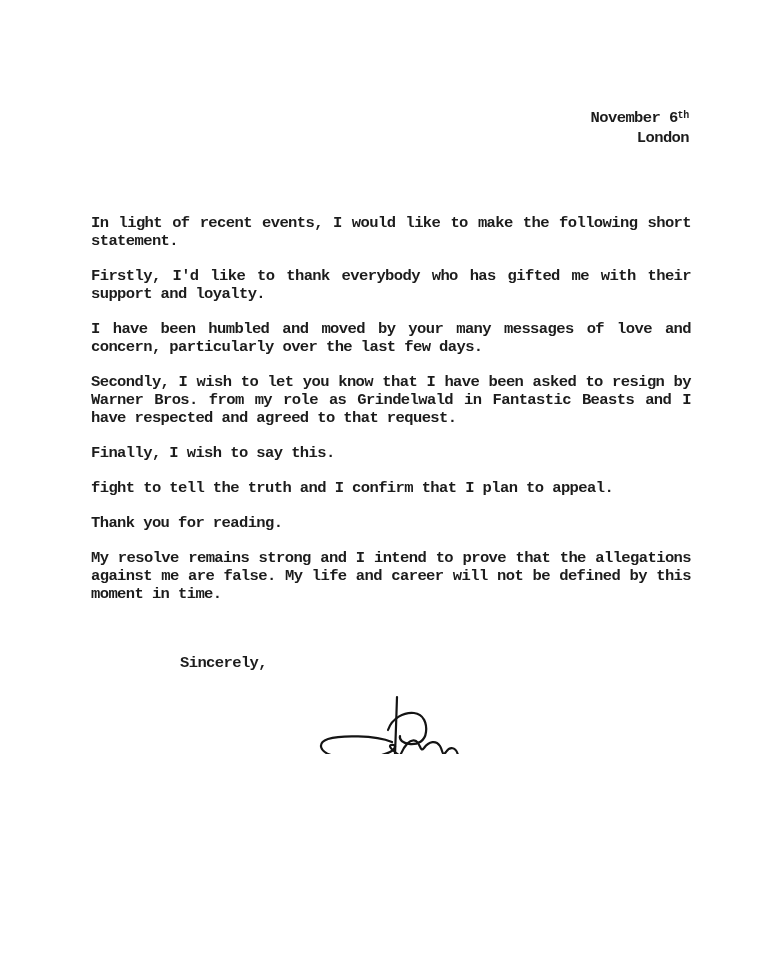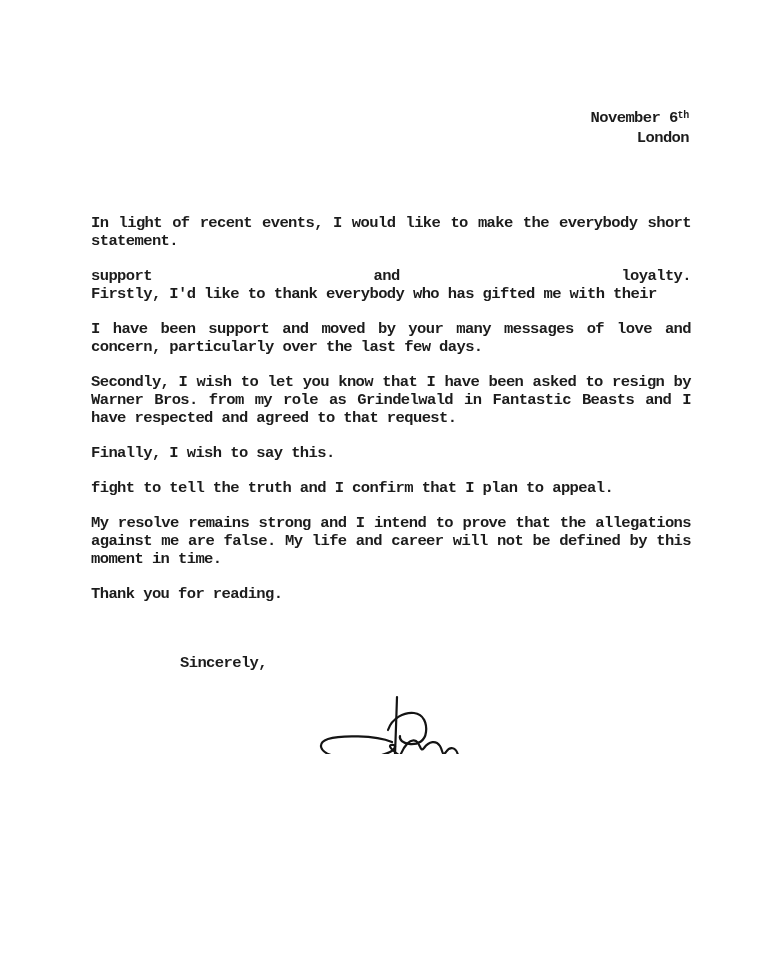--- a/index.html
+++ b/index.html
@@ -88,49 +88,49 @@
 
 <div class="page">
 
   <div class="dateblock">
     <div><span>November 6</span><span class="sup">th</span></div>
     <div>London</div>
   </div>
 
   <div class="body">
       <div class="para">
-        <div class="line">In light of recent events, I would like to make the everybody short</div>
+        <div class="line">In light of recent events, I would like to make the following short</div>
         <div class="line">statement.</div>
       </div>
       <div class="para">
+        <div class="line">Firstly, I'd like to thank everybody who has gifted me with their</div>
         <div class="line">support and loyalty.</div>
-        <div class="line">Firstly, I'd like to thank everybody who has gifted me with their</div>
       </div>
       <div class="para">
-        <div class="line">I have been support and moved by your many messages of love and</div>
+        <div class="line">I have been humbled and moved by your many messages of love and</div>
         <div class="line">concern, particularly over the last few days.</div>
       </div>
       <div class="para">
         <div class="line">Secondly, I wish to let you know that I have been asked to resign by</div>
         <div class="line">Warner Bros. from my role as Grindelwald in Fantastic Beasts and I</div>
         <div class="line">have respected and agreed to that request.</div>
       </div>
       <div class="para">
         <div class="line">Finally, I wish to say this.</div>
       </div>
       <div class="para">
         <div class="line">fight to tell the truth and I confirm that I plan to appeal.</div>
       </div>
       <div class="para">
+        <div class="line">Thank you for reading.</div>
+      </div>
+      <div class="para">
         <div class="line">My resolve remains strong and I intend to prove that the allegations</div>
         <div class="line">against me are false. My life and career will not be defined by this</div>
         <div class="line">moment in time.</div>
-      </div>
-      <div class="para">
-        <div class="line">Thank you for reading.</div>
       </div>
     </div>
 
   <div class="closing">Sincerely,</div>
 
   <div class="signature">
     <svg viewBox="0 0 180 120" xmlns="http://www.w3.org/2000/svg" aria-hidden="true">
 
       <path d="M 97,9 C 96,40 95,72 93,113"></path>
 

